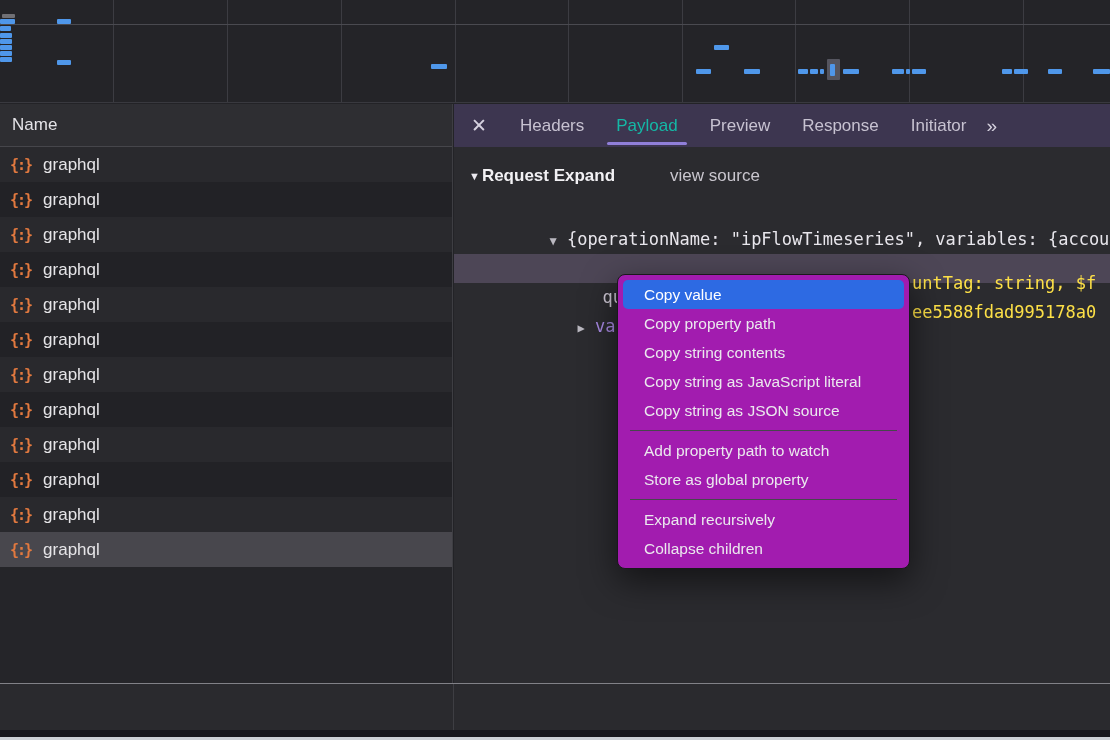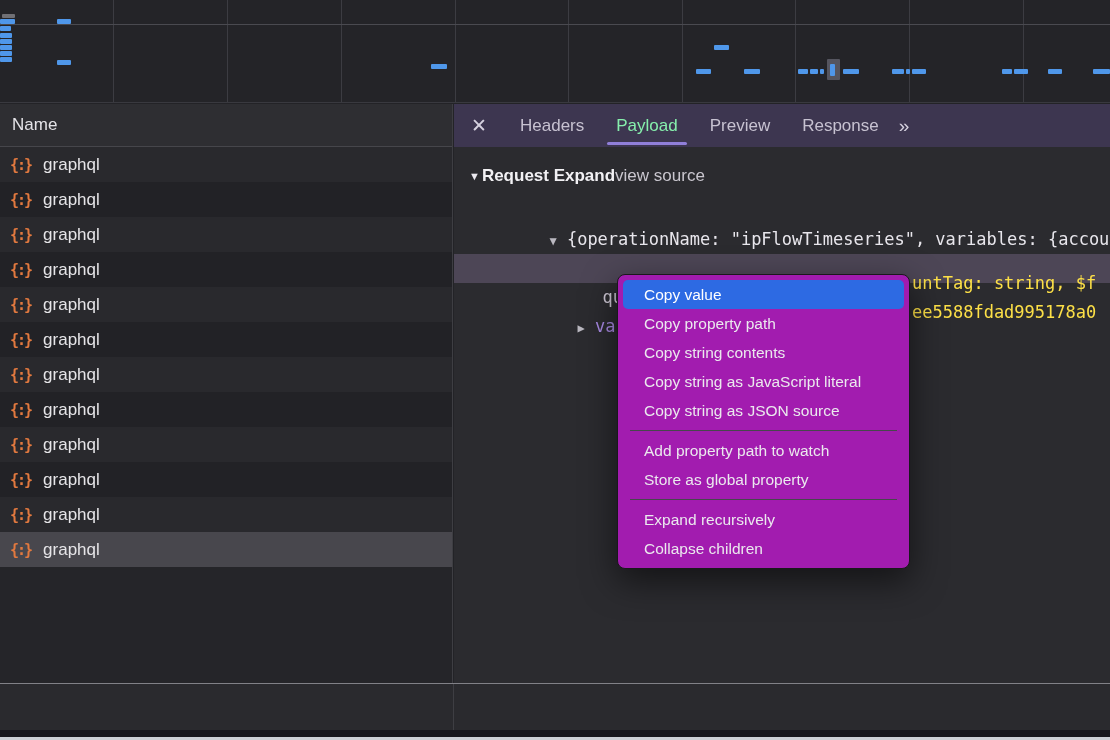--- a/index.html
+++ b/index.html
@@ -28,30 +28,30 @@
   .req-icon { color:#e2793f; font-family:"DejaVu Sans Mono", monospace; font-weight:bold;
               font-size:15px; letter-spacing:-2px; margin-right:12px; }
 
   
   .details { position:absolute; left:454px; top:104px; width:656px; height:579px;
              background:#2b2b2f; }
   .tabbar { height:43px; background:#3d3650; display:flex; align-items:center;
             color:#c7c2d1; font-size:17px; }
   .close-btn { width:50px; text-align:center; font-size:19px; color:#d6d2df; }
   .tab { padding:0 16px; height:43px; display:flex; align-items:center; position:relative; }
-  .tab.sel { color:#86efac; }
+  .tab.sel { color:#14b8a6; }
   .tab.sel::after { content:""; position:absolute; left:7px; right:7px; bottom:2px;
                     height:3px; background:#907fd9; border-radius:2px; }
   .overflow-btn { margin-left:4px; font-size:19px; color:#d6d2df; letter-spacing:-2px; }
 
   .payload-header { display:flex; align-items:baseline; padding:19px 0 10px 15px;
                     font-size:17px; }
   .ph-tri { font-size:11px; color:#eceaf0; margin-right:2px; align-self:center; }
   .ph-title { font-weight:bold; color:#f2f1f4; }
-  .ph-viewsource { color:#c9c6ce; }
+  .ph-viewsource { margin-left:55px; color:#c9c6ce; }
 
   .code-line { position:relative; height:29px; line-height:29px; white-space:pre;
                font-family:"DejaVu Sans Mono", monospace; font-size:17px; color:#e8e6ec; }
   .code-line .tri { font-size:12px; color:#bab8c0; }
   .code-line.hl { background:#4d4656; }
   .k { color:#a98ae5; }
   .k-dim { color:#cfc9d6; }
   .v-str { color:#58b8e8; }
   .v-dim { color:#d8d3de; }
   .frag-right { position:absolute; left:458px; top:15px; color:#fde047; }
@@ -174,20 +174,21 @@
   </div>
 
   <div class="details">
     <div class="tabbar">
       <div class="close-btn">✕</div>
       <div id="tabs" style="display:flex;height:43px;">
           <div class="tab">Headers</div>
           <div class="tab sel">Payload</div>
           <div class="tab">Preview</div>
           <div class="tab">Response</div>
+          <div class="tab">Initiator</div>
         </div>
       <div class="overflow-btn">»</div>
     </div>
 
     <div class="payload-header">
       <span class="ph-tri">▼</span>
       <span class="ph-title">Request Expand</span>
       <span class="ph-viewsource">view source</span>
     </div>
 

